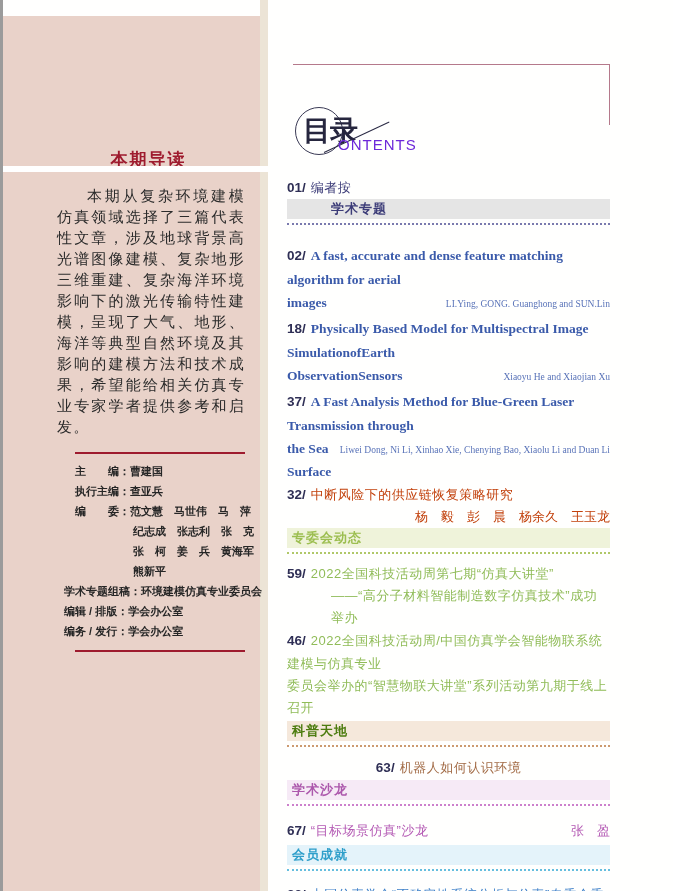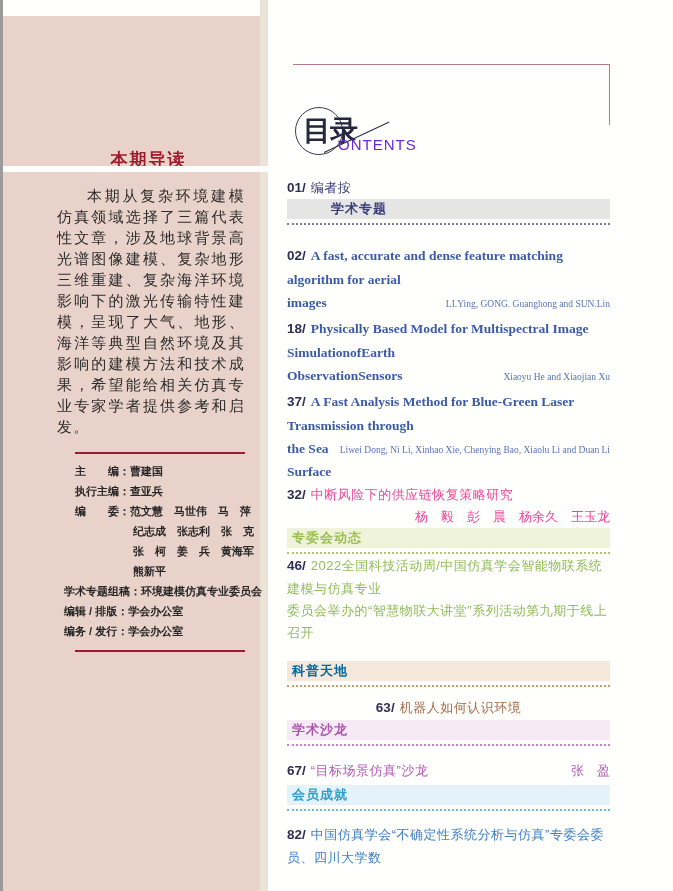--- a/index.html
+++ b/index.html
@@ -40,35 +40,35 @@
 
   .toc{position:absolute;left:287px;top:178px;width:323px;}
 
   .num{font-weight:bold;color:#2f2f55;font-size:13.5px;margin-right:5px;}
   .zh{font-size:13px;letter-spacing:0.5px;}
   .en{font-family:"Liberation Serif",serif;font-weight:bold;font-size:13.5px;color:#3a5aaa;}
   .auth{font-family:"Liberation Serif",serif;font-size:9.5px;color:#5973b8;white-space:nowrap;}
   .zh-auth{font-size:13px;}
 
   .t-navy{color:#3c3c78;}
-  .t-slate{color:#ec4899;}
+  .t-slate{color:#c2410c;}
   .t-green{color:#90bc58;}
   .t-brown{color:#a26b46;}
   .t-magenta{color:#b45ab4;}
   .t-link{color:#3f80c8;}
 
   .trow{line-height:18px;}
   .trow.single{line-height:20px;}
   .flexrow{display:flex;justify-content:space-between;align-items:baseline;gap:36px;}
 
   .bar{height:20px;line-height:20px;padding-left:5px;box-sizing:border-box;
        font-size:13px;font-weight:bold;letter-spacing:1px;}
   .bar-navy{background:#e5e5e5;color:#3c3c78;margin-top:2px;padding-left:44px;}
   .bar-green{background:#eff3da;color:#9cbe50;margin-top:0;}
-  .bar-brown{background:#f5e8db;color:#0369a1;margin-top:17px;}
+  .bar-brown{background:#f5e8db;color:#4d7c0f;margin-top:2px;}
   .bar-magenta{background:#f6eaf6;color:#ac58ac;margin-top:2px;}
   .bar-cyan{background:#e4f3fa;color:#2f9fca;margin-top:4px;}
 
   .dots{border-top:2px dotted #999;margin-top:4px;}
   .dots-navy{border-color:#7a7aae;}
   .dots-green{border-color:#b0c868;}
   .dots-brown{border-color:#cc9a70;}
   .dots-magenta{border-color:#cc80cc;}
   .dots-cyan{border-color:#66bede;}
 
@@ -163,20 +163,26 @@
     <div class="art zhart">
       <div class="l1"><span class="num">32/</span><span class="zh t-slate">中断风险下的供应链恢复策略研究</span></div>
       <div class="l2">
           <span class="zh-auth t-slate">杨　毅　彭　晨　杨余久　王玉龙</span>
         </div>
     </div>
 
     <div class="bar bar-green"><span>专委会动态</span></div>
     <div class="dots dots-green"></div>
 
+    <div class="art zhart m-art59">
+      <div class="l1"><span class="num">59/</span><span class="zh t-green">2022全国科技活动周第七期“仿真大讲堂”</span></div>
+      <div class="l2 indent2">
+          <span class="zh t-green">——“高分子材料智能制造数字仿真技术”成功举办</span>
+        </div>
+    </div>
 
     <div class="art zhart">
       <div class="l1"><span class="num">46/</span><span class="zh t-green">2022全国科技活动周/中国仿真学会智能物联系统建模与仿真专业</span></div>
       <div class="l2" style="justify-content:flex-start;">
           <span class="zh t-green">委员会举办的“智慧物联大讲堂”系列活动第九期于线上召开</span>
         </div>
     </div>
 
     <div class="bar bar-brown"><span>科普天地</span></div>
     <div class="dots dots-brown"></div>

